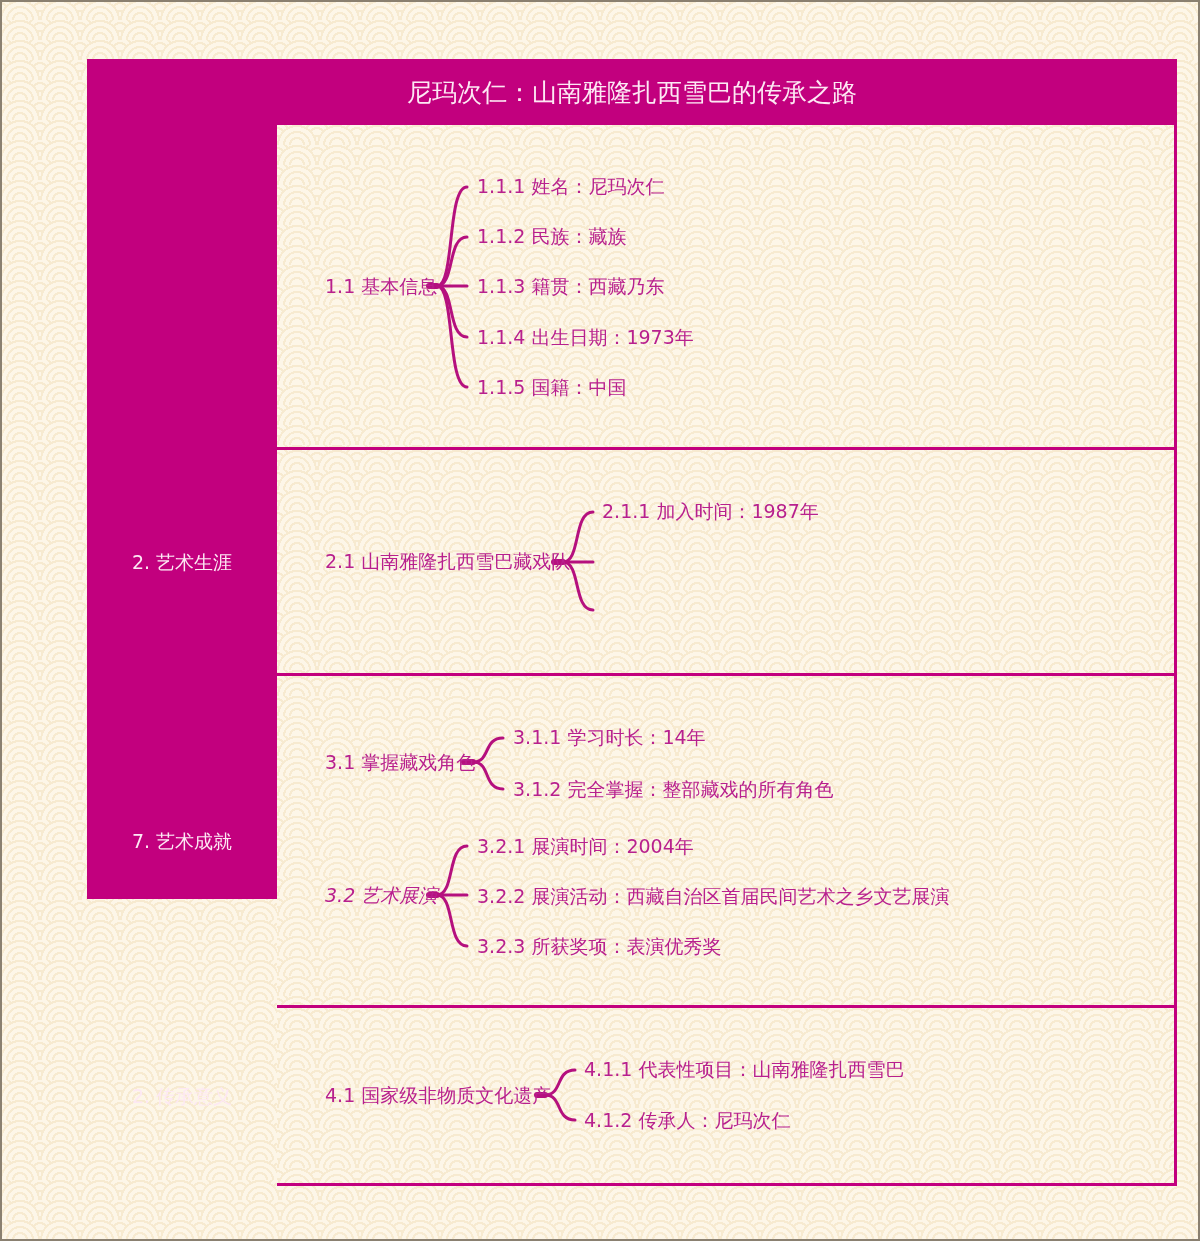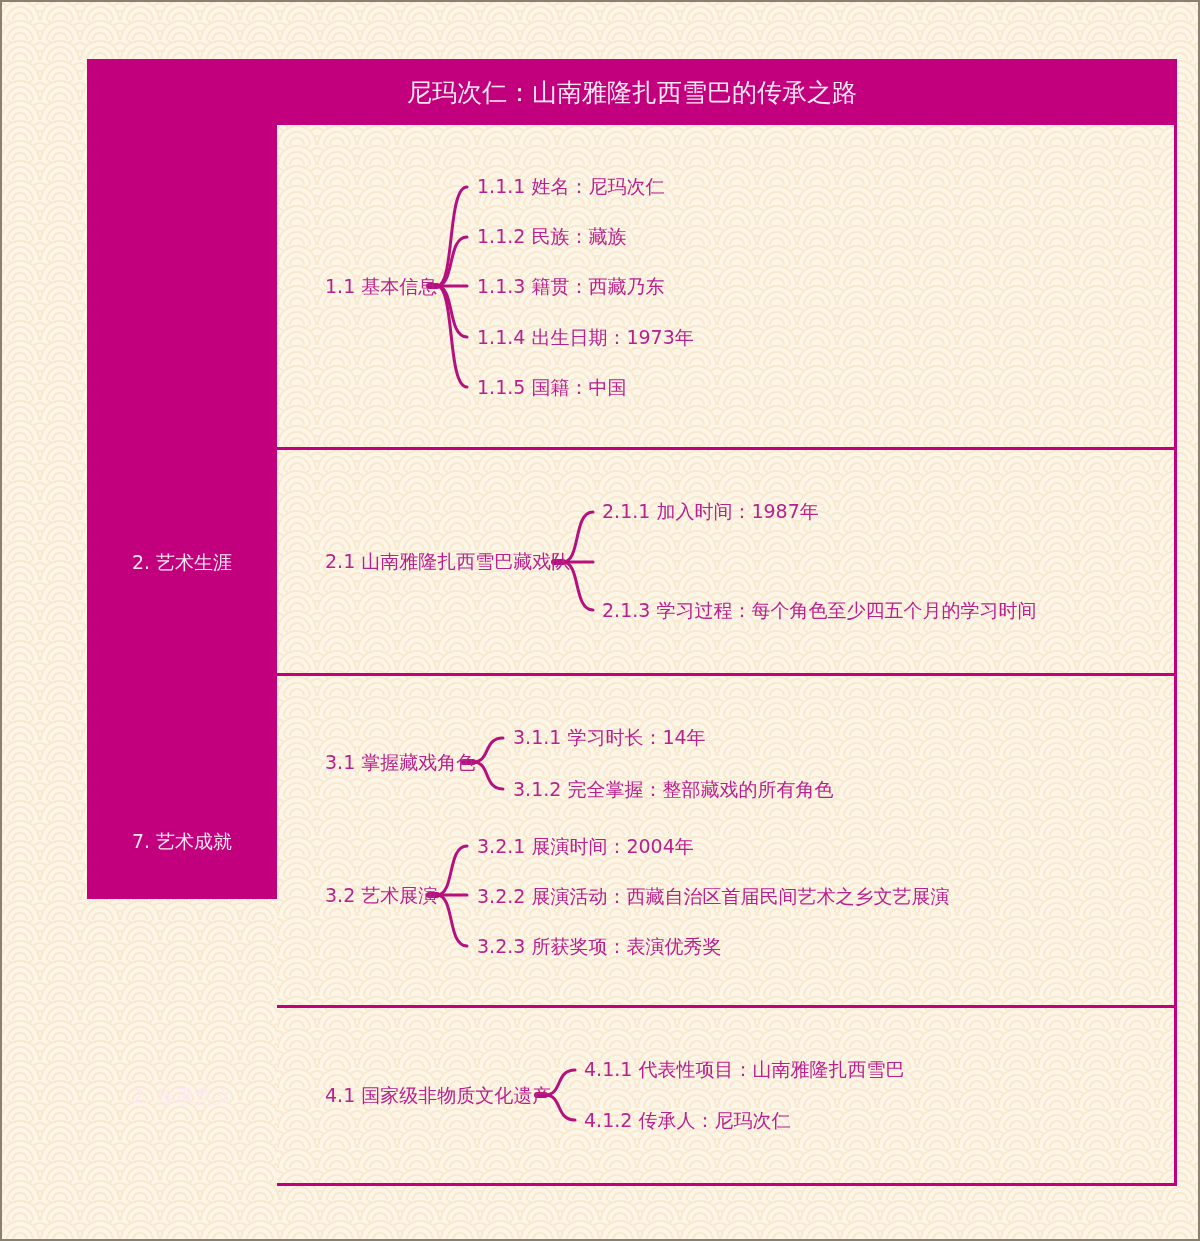--- a/index.html
+++ b/index.html
@@ -80,40 +80,39 @@
     <div class="row-label">2. 艺术生涯</div>
     <div class="panel">
       <svg class="links" width="900" height="226">
         <path d="M277,112 L286,112" stroke-width="6"></path>
         <path d="M286,112 C304,112 296,62 316,62" stroke-width="3"></path>
         <path d="M286,112 L316,112" stroke-width="3"></path>
         <path d="M286,112 C304,112 296,160 316,160" stroke-width="3"></path>
       </svg>
       <div class="node" style="left:48px;top:111px;">2.1 山南雅隆扎西雪巴藏戏队</div>
       <div class="node" style="left:325px;top:61px;">2.1.1 加入时间：1987年</div>
-      <div class="node" style="left:325px;top:160px;">2.1.3 学习过程：每个角色至少四五个月的学习时间</div>
     </div>
   </div>
 
   <div class="row" style="top:617px;height:332px;">
     <div class="row-label">7. 艺术成就</div>
     <div class="panel">
       <svg class="links" width="900" height="332">
         <path d="M187,86 L196,86" stroke-width="6"></path>
         <path d="M196,86 C214,86 206,62 226,62" stroke-width="3"></path>
         <path d="M196,86 C214,86 206,113 226,113" stroke-width="3"></path>
         <path d="M152,219 L160,219" stroke-width="6"></path>
         <path d="M160,219 C178,219 170,170 190,170" stroke-width="3"></path>
         <path d="M160,219 L190,219" stroke-width="3"></path>
         <path d="M160,219 C178,219 170,270 190,270" stroke-width="3"></path>
       </svg>
       <div class="node" style="left:48px;top:86px;">3.1 掌握藏戏角色</div>
       <div class="node" style="left:236px;top:61px;">3.1.1 学习时长：14年</div>
       <div class="node" style="left:236px;top:113px;">3.1.2 完全掌握：整部藏戏的所有角色</div>
-      <div class="node" style="left:48px;top:219px;">3.2 艺术展演</div>
+      <div class="node" style="left:48px;top:219px;font-style:italic;">3.2 艺术展演</div>
       <div class="node" style="left:200px;top:170px;">3.2.1 展演时间：2004年</div>
       <div class="node" style="left:200px;top:220px;">3.2.2 展演活动：西藏自治区首届民间艺术之乡文艺展演</div>
       <div class="node" style="left:200px;top:270px;">3.2.3 所获奖项：表演优秀奖</div>
     </div>
   </div>
 
   <div class="row" style="top:949px;height:178px;">
     <div class="row-label">2. 传承意义</div>
     <div class="panel">
       <svg class="links" width="900" height="178">

